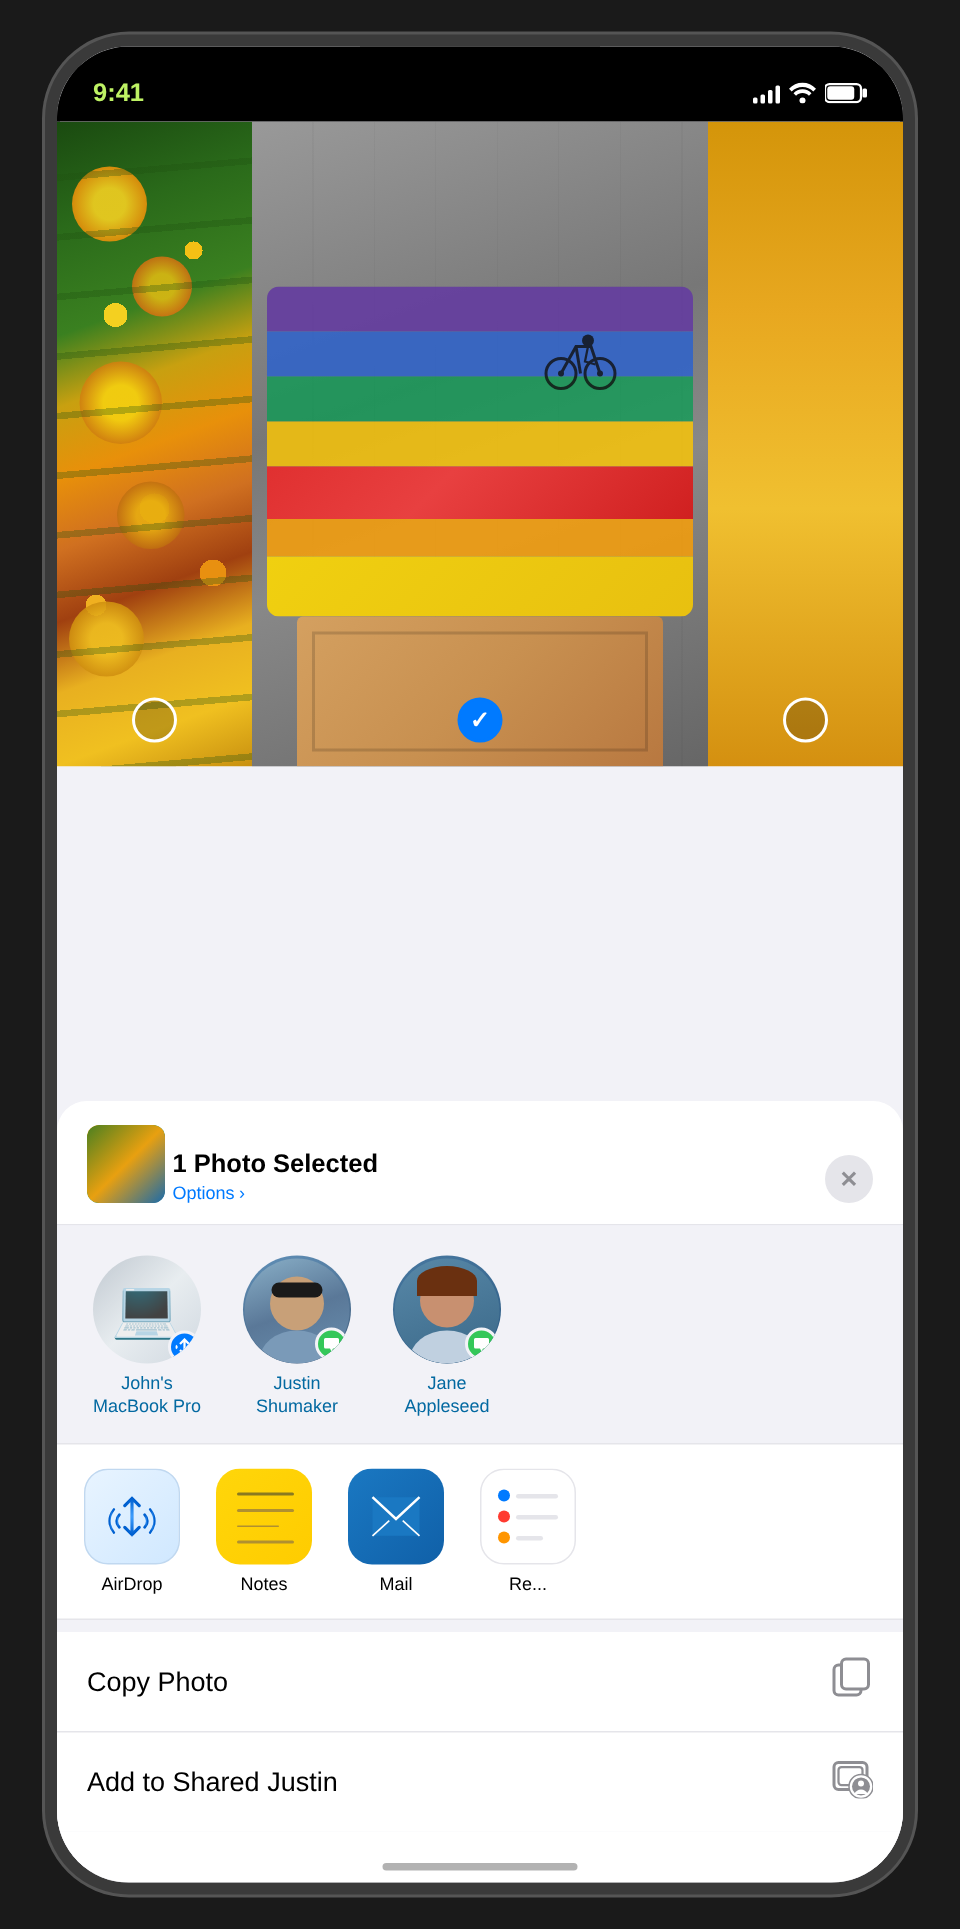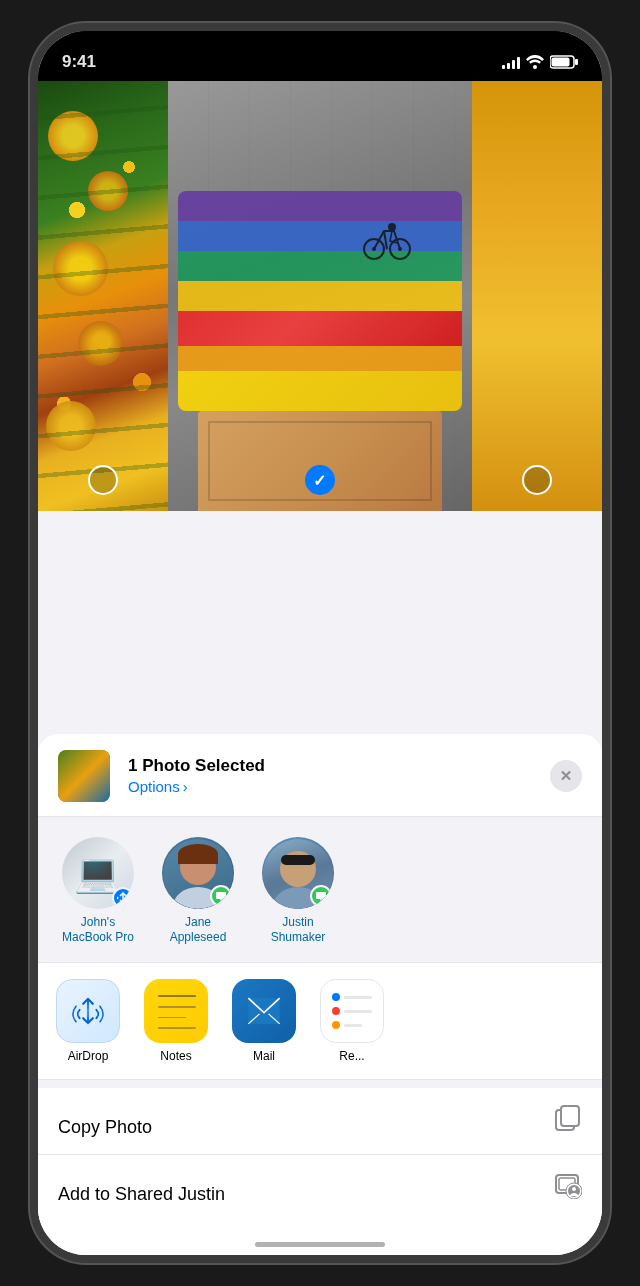--- a/index.html
+++ b/index.html
@@ -31,21 +31,21 @@
       height: 50px;
       background: #000;
       display: flex;
       align-items: center;
       justify-content: space-between;
       padding: 12px 24px 0;
       position: relative;
       z-index: 10;
     }
     .status-time {
-      color: #e5e5e5;
+      color: #bef264;
       font-size: 17px;
       font-weight: 600;
     }
     .status-icons {
       display: flex;
       align-items: center;
       gap: 6px;
     }
     .signal-bars {
       display: flex;
@@ -214,43 +214,43 @@
       border-radius: 20px 20px 0 0;
       z-index: 5;
     }
 
     
     .share-header {
       background: #fff;
       border-radius: 20px 20px 0 0;
       padding: 16px 20px 14px;
       display: flex;
-      align-items: center;
-      gap: 18px;
+      align-items: flex-end;
+      gap: 5px;
       border-bottom: 1px solid #e5e5ea;
     }
     .photo-thumbnail {
       width: 52px;
       height: 52px;
       border-radius: 8px;
       background: linear-gradient(135deg, #e8a010, #4a8c2a, #1a6aa0);
       overflow: hidden;
       flex-shrink: 0;
     }
     .share-title-area {
       flex: 1;
     }
     .share-title {
       font-size: 17px;
       font-weight: 600;
       color: #000;
     }
     .share-options {
       color: #007aff;
-      font-size: 15px;
+      font-size: 12px;
       display: flex;
       align-items: center;
       gap: 3px;
       margin-top: 2px;
       cursor: pointer;
     }
     .close-btn {
       width: 32px;
       height: 32px;
       background: #e5e5ea;
@@ -439,21 +439,21 @@
       border-radius: 2px;
     }
 
     
     .action-rows {
       background: #fff;
       margin-top: 8px;
     }
     .action-row {
       display: flex;
-      align-items: flex-end;
+      align-items: center;
       justify-content: space-between;
       padding: 16px 20px;
       border-bottom: 1px solid #e5e5ea;
       cursor: pointer;
     }
     .action-row:last-child {
       border-bottom: none;
     }
     .action-label {
       font-size: 18px;
@@ -603,55 +603,55 @@
                 <path d="M6 1 L6 11 M3 4 L6 1 L9 4 M3 8 L6 11 L9 8" stroke="white" stroke-width="1.5" fill="none"></path>
                 <path d="M1 5 Q0 6 1 7" stroke="white" stroke-width="1.5" fill="none"></path>
                 <path d="M11 5 Q12 6 11 7" stroke="white" stroke-width="1.5" fill="none"></path>
               </svg>
             </div>
           </div>
           <div class="person-name">John's MacBook Pro</div>
         </div>
 
         <div class="person-item">
-          <div class="person-avatar" style="background:linear-gradient(160deg,#4878a0 0%,#2a5880 100%)">
-            <div style="width:100%;height:100%;display:flex;align-items:flex-end;justify-content:center;overflow:hidden;border-radius:50%">
-              <div style="width:70px;height:70px;background:linear-gradient(160deg,#5888a8 0%,#3a6888 100%);border-radius:50%;position:relative;overflow:hidden">
-                <div style="position:absolute;top:10px;left:50%;transform:translateX(-50%);width:36px;height:36px;background:#c89070;border-radius:50%"></div>
-
-                <div style="position:absolute;top:5px;left:50%;transform:translateX(-50%);width:40px;height:20px;background:#6a3010;border-radius:50% 50% 0 0"></div>
-                <div style="position:absolute;top:48px;left:50%;transform:translateX(-50%);width:50px;height:40px;background:#c0d0e0;border-radius:50% 50% 0 0"></div>
-              </div>
-            </div>
-            <div class="person-badge">
-              <svg width="12" height="12" viewBox="0 0 12 12">
-                <path d="M2 2 Q1 2 1 3 L1 8 Q1 9 2 9 L5 9 L6 11 L7 9 L10 9 Q11 9 11 8 L11 3 Q11 2 10 2 Z" fill="white"></path>
-              </svg>
-            </div>
-          </div>
-          <div class="person-name">Jane Appleseed</div>
-        </div>
-
-        <div class="person-item">
           <div class="person-avatar" style="background:linear-gradient(160deg,#6090b8 0%,#405a78 100%)">
             <div style="width:100%;height:100%;display:flex;align-items:flex-end;justify-content:center;overflow:hidden;border-radius:50%">
 
               <div style="width:70px;height:70px;background:linear-gradient(160deg,#8ab0c8 0%,#5a7898 50%,#6a90b0 100%);border-radius:50%;position:relative;overflow:hidden">
                 <div style="position:absolute;top:12px;left:50%;transform:translateX(-50%);width:36px;height:36px;background:#c8a078;border-radius:50%"></div>
                 <div style="position:absolute;top:16px;left:50%;transform:translateX(-50%);width:34px;height:10px;background:#1a1a1a;border-radius:6px"></div>
                 <div style="position:absolute;top:48px;left:50%;transform:translateX(-50%);width:50px;height:40px;background:#7a9ab8;border-radius:50% 50% 0 0"></div>
               </div>
             </div>
             <div class="person-badge">
               <svg width="12" height="12" viewBox="0 0 12 12">
                 <path d="M2 2 Q1 2 1 3 L1 8 Q1 9 2 9 L5 9 L6 11 L7 9 L10 9 Q11 9 11 8 L11 3 Q11 2 10 2 Z" fill="white"></path>
               </svg>
             </div>
           </div>
           <div class="person-name">Justin Shumaker</div>
+        </div>
+
+        <div class="person-item">
+          <div class="person-avatar" style="background:linear-gradient(160deg,#4878a0 0%,#2a5880 100%)">
+            <div style="width:100%;height:100%;display:flex;align-items:flex-end;justify-content:center;overflow:hidden;border-radius:50%">
+              <div style="width:70px;height:70px;background:linear-gradient(160deg,#5888a8 0%,#3a6888 100%);border-radius:50%;position:relative;overflow:hidden">
+                <div style="position:absolute;top:10px;left:50%;transform:translateX(-50%);width:36px;height:36px;background:#c89070;border-radius:50%"></div>
+
+                <div style="position:absolute;top:5px;left:50%;transform:translateX(-50%);width:40px;height:20px;background:#6a3010;border-radius:50% 50% 0 0"></div>
+                <div style="position:absolute;top:48px;left:50%;transform:translateX(-50%);width:50px;height:40px;background:#c0d0e0;border-radius:50% 50% 0 0"></div>
+              </div>
+            </div>
+            <div class="person-badge">
+              <svg width="12" height="12" viewBox="0 0 12 12">
+                <path d="M2 2 Q1 2 1 3 L1 8 Q1 9 2 9 L5 9 L6 11 L7 9 L10 9 Q11 9 11 8 L11 3 Q11 2 10 2 Z" fill="white"></path>
+              </svg>
+            </div>
+          </div>
+          <div class="person-name">Jane Appleseed</div>
         </div>
 
       </div>
 
       <div class="apps-row-container">
         <div class="apps-row">
 
           <div class="app-item">
             <div class="app-icon app-icon-airdrop">
               <svg class="airdrop-svg" viewBox="0 0 60 60">

